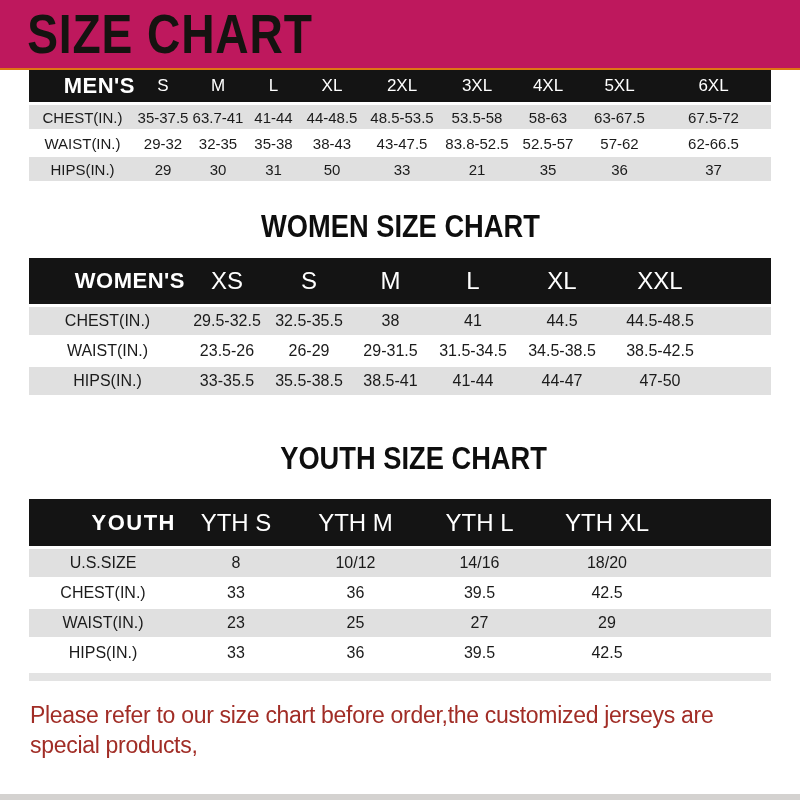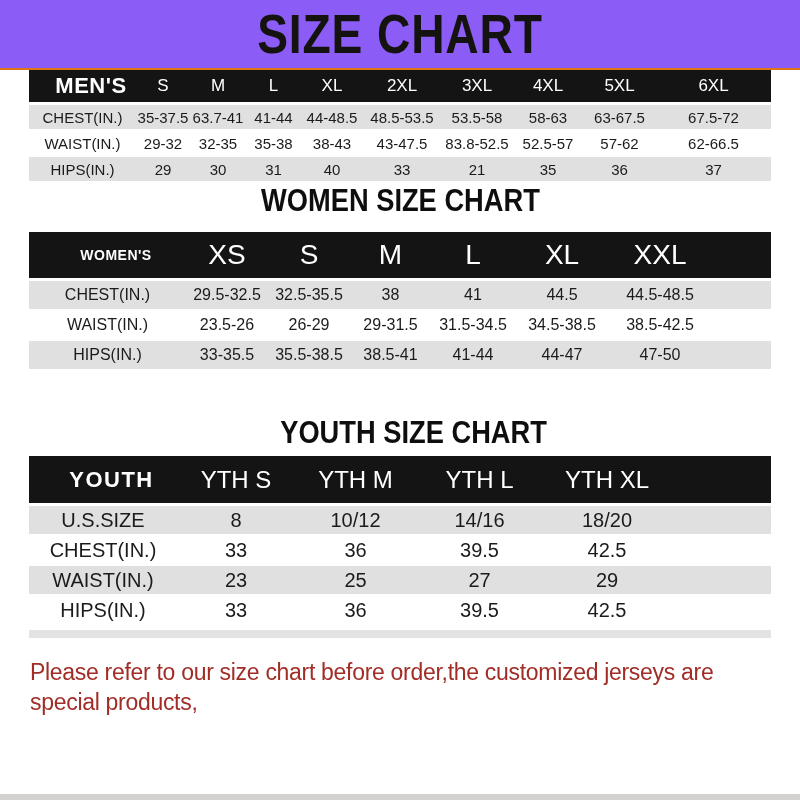--- a/index.html
+++ b/index.html
@@ -8,23 +8,23 @@
     background: #ffffff;
     font-family: "Liberation Sans", "DejaVu Sans", sans-serif;
     position: relative;
     overflow: hidden;
     -webkit-font-smoothing: antialiased;
   }
 
   
   .banner {
     width: 800px; height: 68px;
-    background: #8b5cf6;
+    background: #be185d;
     border-bottom: 2px solid #dd7714;
-    display: flex; align-items: center; justify-content: center;
+    display: flex; align-items: center; justify-content: flex-start;
   }
   .banner-title {
     display: inline-block;
     font-size: 55px;
     font-weight: 700;
     color: #151310;
     letter-spacing: 1px;
     transform: scaleX(0.84);
     white-space: nowrap;
   }
@@ -38,65 +38,65 @@
     line-height: 36px;
   }
   .section-heading .hx {
     display: inline-block;
     transform: scaleX(0.88);
     font-size: 31px;
     letter-spacing: 0px;
     white-space: nowrap;
   }
   #heading-men   { margin-top: 20px; margin-bottom: 14px; }
-  #heading-women { margin-bottom: 11px; }
-  #heading-youth { margin-top: 44px; margin-bottom: 3px; padding-left: 28px; }
+  #heading-women { margin-top: 26px; margin-bottom: 11px; }
+  #heading-youth { margin-top: 44px; margin-bottom: 20px; padding-left: 28px; }
 
   
   table.size-table {
     border-collapse: separate;
     border-spacing: 0;
     table-layout: fixed;
     width: 742px;
     margin: 0 auto;
   }
   table.size-table thead th {
     background: #141414;
     color: #ffffff;
     font-weight: 400;
     text-align: center;
     border-bottom: 3px solid #ffffff;
     white-space: nowrap;
     overflow: hidden;
   }
   table.size-table thead th.corner {
-    text-align: center;
+    text-align: right;
     padding-left: 18px;
     font-weight: 700;
     letter-spacing: 0.5px;
   }
   table.men thead th   { height: 30px; font-size: 17px; }
   table.men thead th.corner   { font-size: 22px; }
-  table.women thead th { height: 44px; font-size: 28px; }
-  table.women thead th.corner { font-size: 14px; }
+  table.women thead th { height: 44px; font-size: 24px; }
+  table.women thead th.corner { font-size: 22px; }
   table.youth thead th { height: 45px; font-size: 24px; }
   table.youth thead th.corner { font-size: 22px; letter-spacing: 1.5px; margin-left: 18px; }
 
   table.size-table tbody th,
   table.size-table tbody td {
     text-align: center;
     font-weight: 400;
     color: #1b1b1b;
     border-bottom: 2px solid #ffffff;
     white-space: nowrap;
     overflow: hidden;
   }
   table.men tbody th, table.men tbody td     { height: 22px; font-size: 15px; }
   table.women tbody th, table.women tbody td { height: 26px; font-size: 16px; }
-  table.youth tbody th, table.youth tbody td { height: 26px; font-size: 20px; }
+  table.youth tbody th, table.youth tbody td { height: 26px; font-size: 16px; }
   table.size-table tbody tr:nth-child(odd) th,
   table.size-table tbody tr:nth-child(odd) td { background: #E0E0E0; }
   table.size-table tbody tr:nth-child(even) th,
   table.size-table tbody tr:nth-child(even) td { background: #ffffff; }
 
   .table-underline {
     width: 742px; height: 8px;
     margin: 4px auto 0 auto;
     background: #e3e3e3;
   }
@@ -175,21 +175,21 @@
           <td>83.8-52.5</td>
           <td>52.5-57</td>
           <td>57-62</td>
           <td>62-66.5</td>
         </tr>
         <tr>
           <th>HIPS(IN.)</th>
           <td>29</td>
           <td>30</td>
           <td>31</td>
-          <td>40</td>
+          <td>50</td>
           <td>33</td>
           <td>21</td>
           <td>35</td>
           <td>36</td>
           <td>37</td>
         </tr>
       </tbody>
   </table>
 </section>
 

